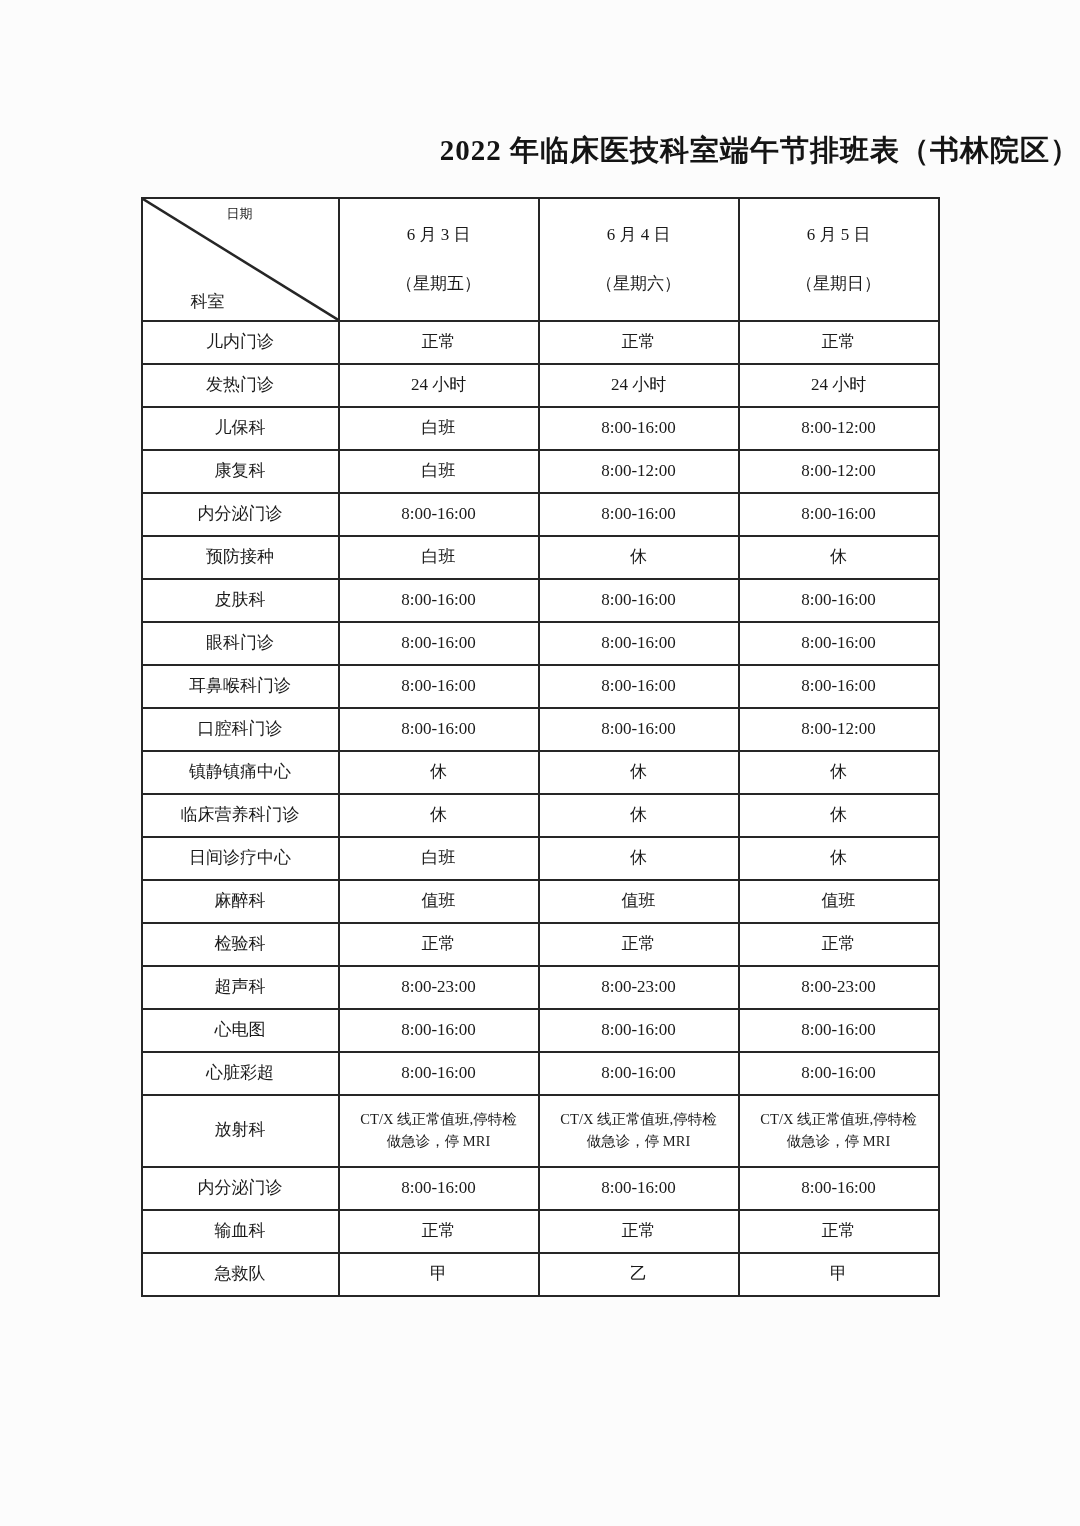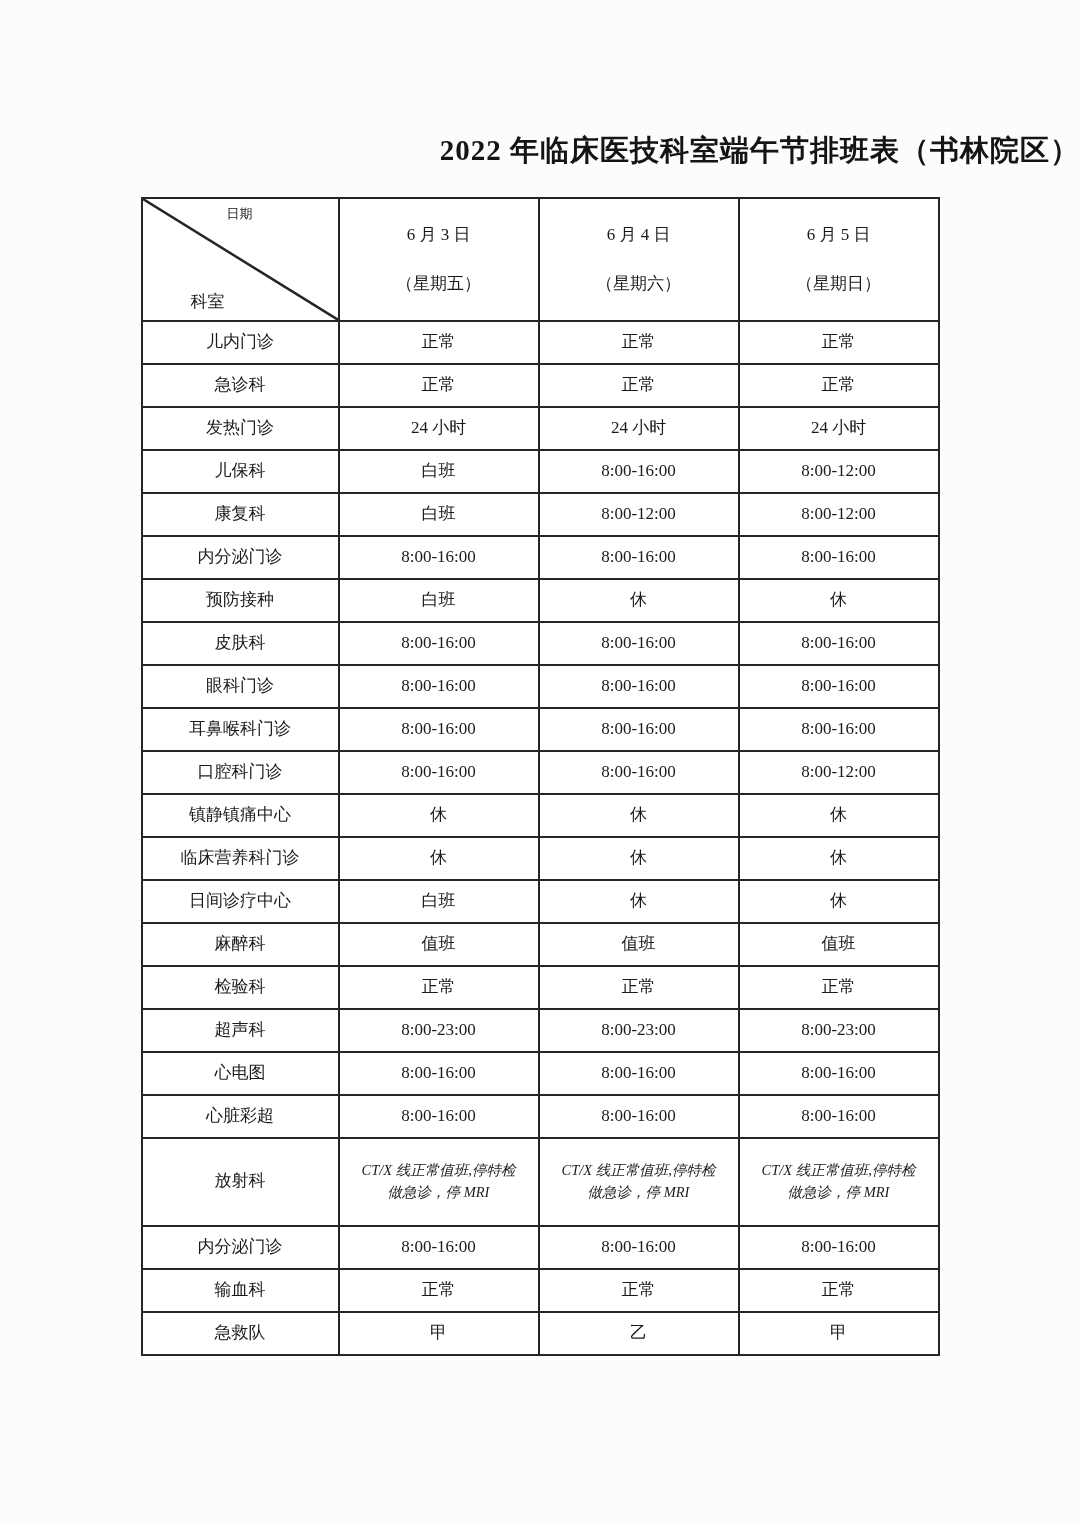--- a/index.html
+++ b/index.html
@@ -75,22 +75,21 @@
     font-size: 17px;
   }
   th .date-line, th .weekday-line {
     display: block;
     line-height: 26px;
   }
   tr.small-row td { height: 54px; }
   tr.small-row td.val {
     font-size: 14.5px;
     line-height: 1.5;
-    padding: 16px 2px;
-    font-style: italic;
+    padding: 8px 2px;
   }
 </style>
 </head>
 <body>
 
 <div class="doc">
   <h1 class="title">2022 年临床医技科室端午节排班表（书林院区）</h1>
 
   <table class="schedule">
     <colgroup>
@@ -123,26 +122,20 @@
       </tr>
     </thead>
     <tbody>
         <tr>
     <td class="dept">儿内门诊</td>
     <td class="val">正常</td>
     <td class="val">正常</td>
     <td class="val">正常</td>
   </tr>
         <tr>
-    <td class="dept">急诊科</td>
-    <td class="val">正常</td>
-    <td class="val">正常</td>
-    <td class="val">正常</td>
-  </tr>
-        <tr>
     <td class="dept">发热门诊</td>
     <td class="val">24 小时</td>
     <td class="val">24 小时</td>
     <td class="val">24 小时</td>
   </tr>
         <tr>
     <td class="dept">儿保科</td>
     <td class="val">白班</td>
     <td class="val">8:00-16:00</td>
     <td class="val">8:00-12:00</td>

